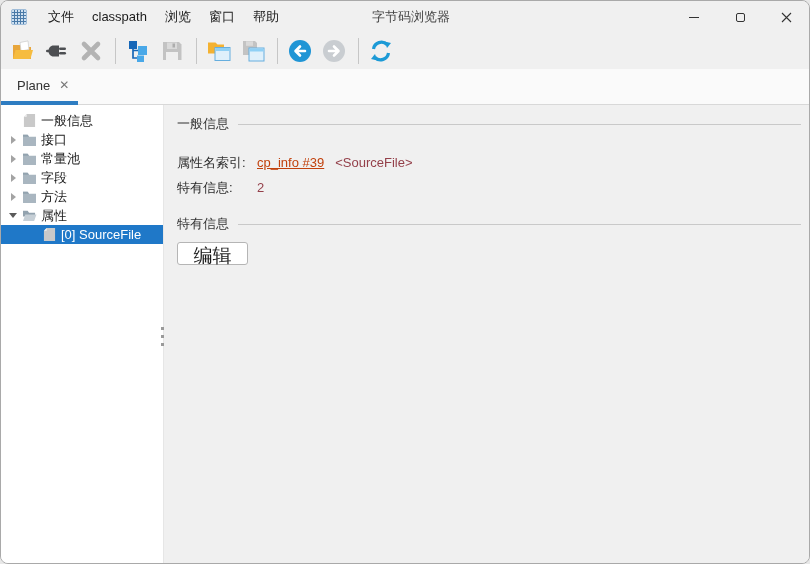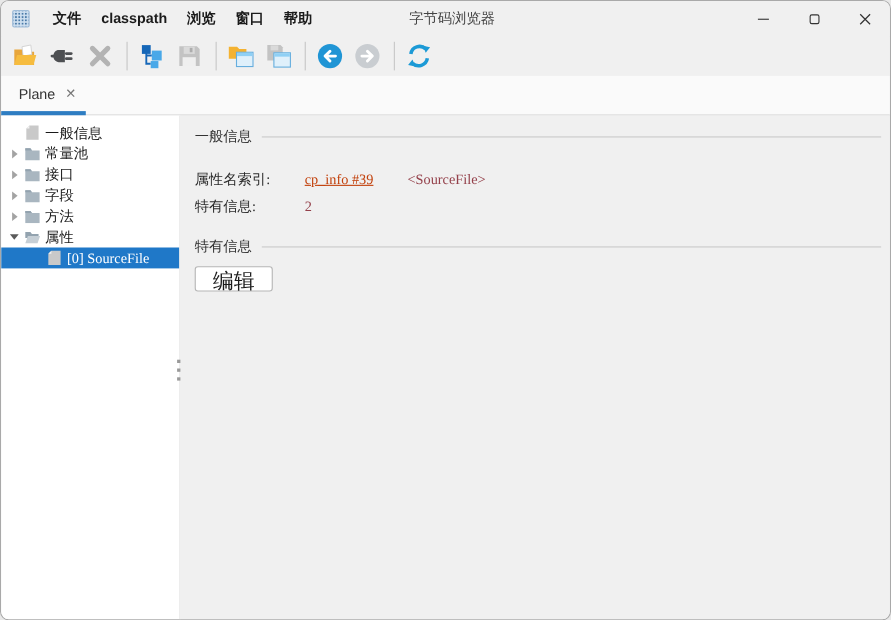--- a/index.html
+++ b/index.html
@@ -10,57 +10,57 @@
     display:flex; flex-direction:column;
   }
   
   .titlebar { height:32px; display:flex; align-items:center; position:relative; background:#f0f0f0; flex:0 0 32px; }
   .app-icon {
     width:16px; height:16px; margin-left:10px; margin-right:12px;
     background-color:#cfe0f0; border:1px solid #9fbcd8; border-radius:2px;
     background-image:radial-gradient(#4a7aa8 1px, transparent 1.2px);
     background-size:3px 3px; background-position:1px 1px;
   }
-  .menu { display:flex; align-items:center; height:100%;font-weight:bold; }
+  .menu { display:flex; align-items:center; height:100%; }
   .menu-item { padding:0 9px; font-size:13px; color:#1b1b1b; line-height:32px; cursor:default; }
   .win-title { position:absolute; left:12px; right:0; text-align:center; font-size:13px; color:#444; pointer-events:none; }
   .caption-btns { margin-left:auto; display:flex; height:100%; }
   .cap-btn { width:46px; height:32px; display:flex; align-items:center; justify-content:center; }
   .cap-min-glyph { width:10px; height:1px; background:#333; }
   .cap-max-glyph { width:9px; height:9px; border:1px solid #333; border-radius:2px; }
   
   .toolbar { height:36px; flex:0 0 36px; display:flex; align-items:center; padding-left:6px; background:#f0f0f0; }
   .tb-btn { width:32px; height:30px; display:flex; align-items:center; justify-content:center; border-radius:3px; margin-right:2px; }
   .tb-btn svg { display:block; }
   .tb-sep { width:1px; height:26px; background:#c6c6c6; margin:0 6px; }
   
   .tabbar { height:36px; flex:0 0 36px; background:#fafafa; position:relative; border-bottom:1px solid #d8d8d8; display:flex; align-items:flex-start; }
   .tab { height:32px; display:flex; align-items:center; padding:0 12px 0 16px; position:relative; }
   .tab-label { font-size:13px; color:#333; margin-right:9px; }
   .tab-close { font-size:12px; color:#777; line-height:1; }
   .tab-indicator { position:absolute; left:0; bottom:-1px; height:4px; width:77px; background:#2e7dc2; }
   
-  .main { flex:1; display:flex; position:relative; min-height:0;font-family:Liberation Serif, serif; }
+  .main { flex:1; display:flex; position:relative; min-height:0; }
   .treepanel { width:163px; flex:0 0 163px; background:#ffffff; border-right:1px solid #e6e6e6; padding-top:6px; overflow:hidden; }
   .trow { height:19px; display:flex; align-items:center; padding-left:4px; font-size:13px; color:#1a1a1a; white-space:nowrap; }
   .trow.selected { background:#1f78c8; color:#ffffff; }
   .exp { width:16px; height:16px; flex:0 0 16px; display:flex; align-items:center; justify-content:center; }
   .exp-closed-glyph { width:0; height:0; border-top:4px solid transparent; border-bottom:4px solid transparent; border-left:5px solid #a3a3a3; }
   .exp-open-glyph { width:0; height:0; border-left:4px solid transparent; border-right:4px solid transparent; border-top:5px solid #5a5a5a; }
   .tricon { width:16px; height:16px; flex:0 0 16px; display:flex; align-items:center; justify-content:center; margin-right:4px; }
   .indent { width:20px; flex:0 0 20px; }
   
   .splitter-dots { position:absolute; left:158px; top:222px; width:6px; display:flex; flex-direction:column; align-items:center; gap:5px; }
   .splitter-dots i { width:3px; height:3px; background:#9a9a9a; display:block; }
   
   .detail { flex:1; background:#f0f0f0; padding:10px 8px 0 13px; font-size:13px; color:#2b2b2b; }
   .sect-head { display:flex; align-items:center; }
   .sect-title { white-space:nowrap; color:#333; }
   .sect-line { flex:1; height:1px; background:#c9c9c9; margin-left:9px; }
-  .drow { display:flex; align-items:center; line-height:17px;gap:20px; }
+  .drow { display:flex; align-items:center; line-height:17px; }
   .dlabel { display:inline-block; }
   .w80 { width:80px; }
   .w92 { width:92px; }
   .dlink { color:#c2410c; text-decoration:underline; margin-right:11px; cursor:pointer; }
   .dcomment { color:#94404a; }
   .dvalue { color:#94404a; }
   .mt-row1 { margin-top:21px; }
   .mt-row2 { margin-top:8px; }
   .mt-sect2 { margin-top:19px; }
   .mt-row3 { margin-top:20px; }
@@ -200,34 +200,34 @@
       <div class="trow">
         <span class="exp">
             <i class="exp-closed-glyph"></i>
           </span>
         <span class="tricon">
           <svg width="15" height="13" viewBox="0 0 16 14">
               <path d="M1 2h5l1.5 2H15v10H1z" fill="#a9b6c0"></path>
               <path d="M1 2h5l1.5 2H1z" fill="#93a3af"></path>
             </svg>
         </span>
-        <span>常量池</span>
+        <span>接口</span>
       </div>
 
       <div class="trow">
         <span class="exp">
             <i class="exp-closed-glyph"></i>
           </span>
         <span class="tricon">
           <svg width="15" height="13" viewBox="0 0 16 14">
               <path d="M1 2h5l1.5 2H15v10H1z" fill="#a9b6c0"></path>
               <path d="M1 2h5l1.5 2H1z" fill="#93a3af"></path>
             </svg>
         </span>
-        <span>接口</span>
+        <span>常量池</span>
       </div>
 
       <div class="trow">
         <span class="exp">
             <i class="exp-closed-glyph"></i>
           </span>
         <span class="tricon">
           <svg width="15" height="13" viewBox="0 0 16 14">
               <path d="M1 2h5l1.5 2H15v10H1z" fill="#a9b6c0"></path>
               <path d="M1 2h5l1.5 2H1z" fill="#93a3af"></path>

